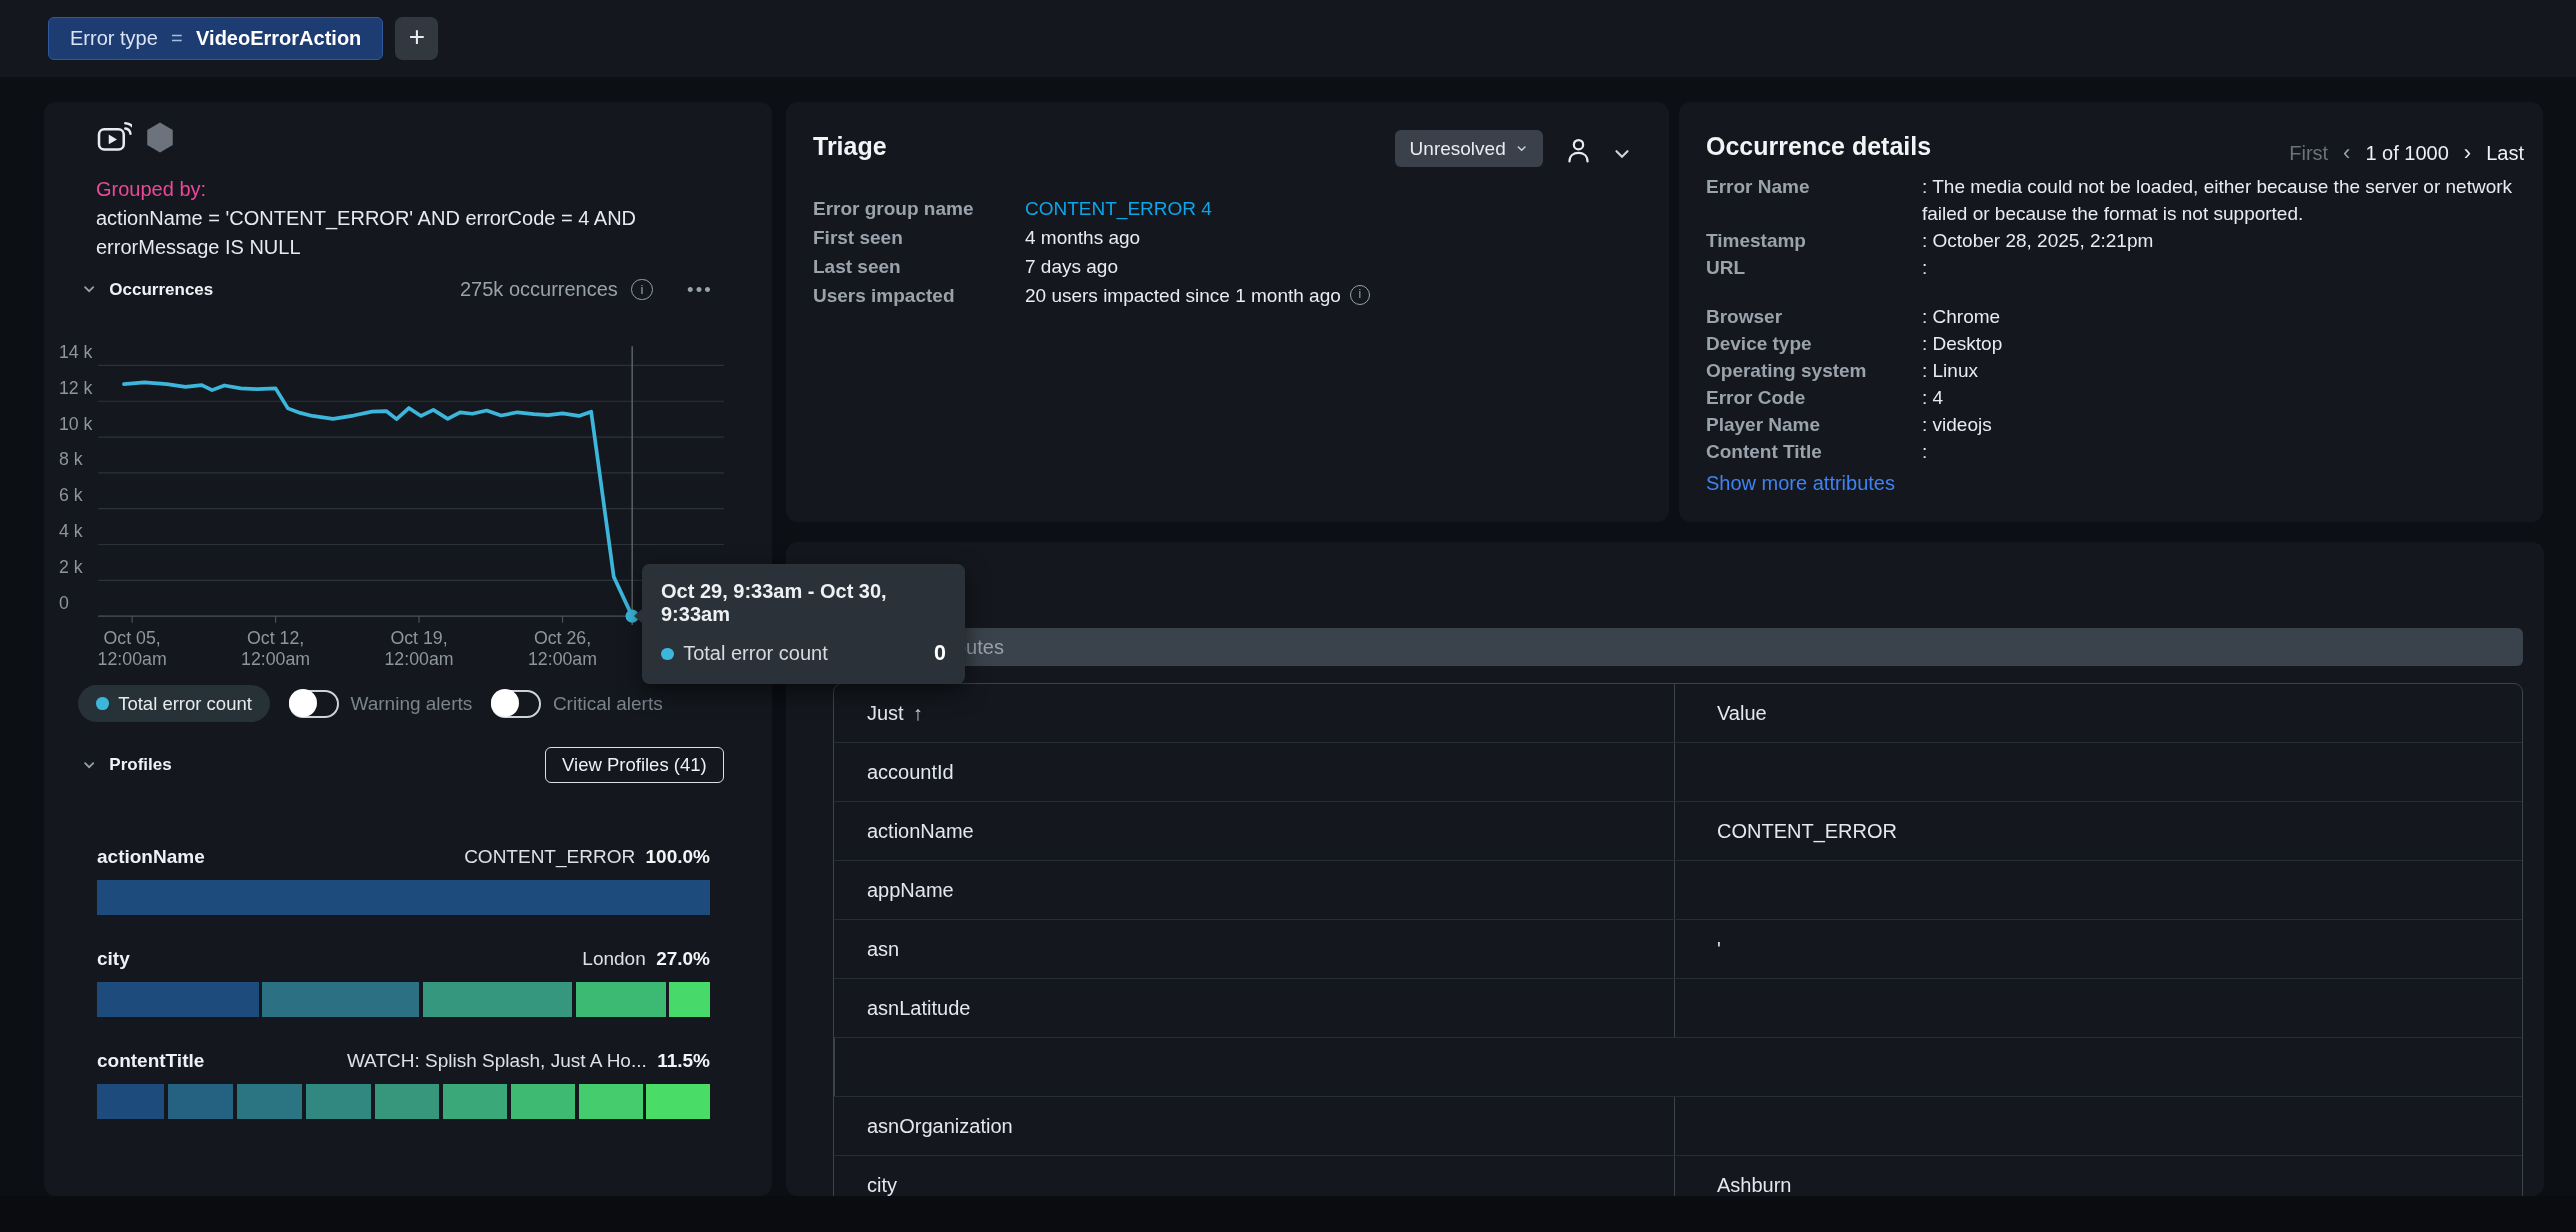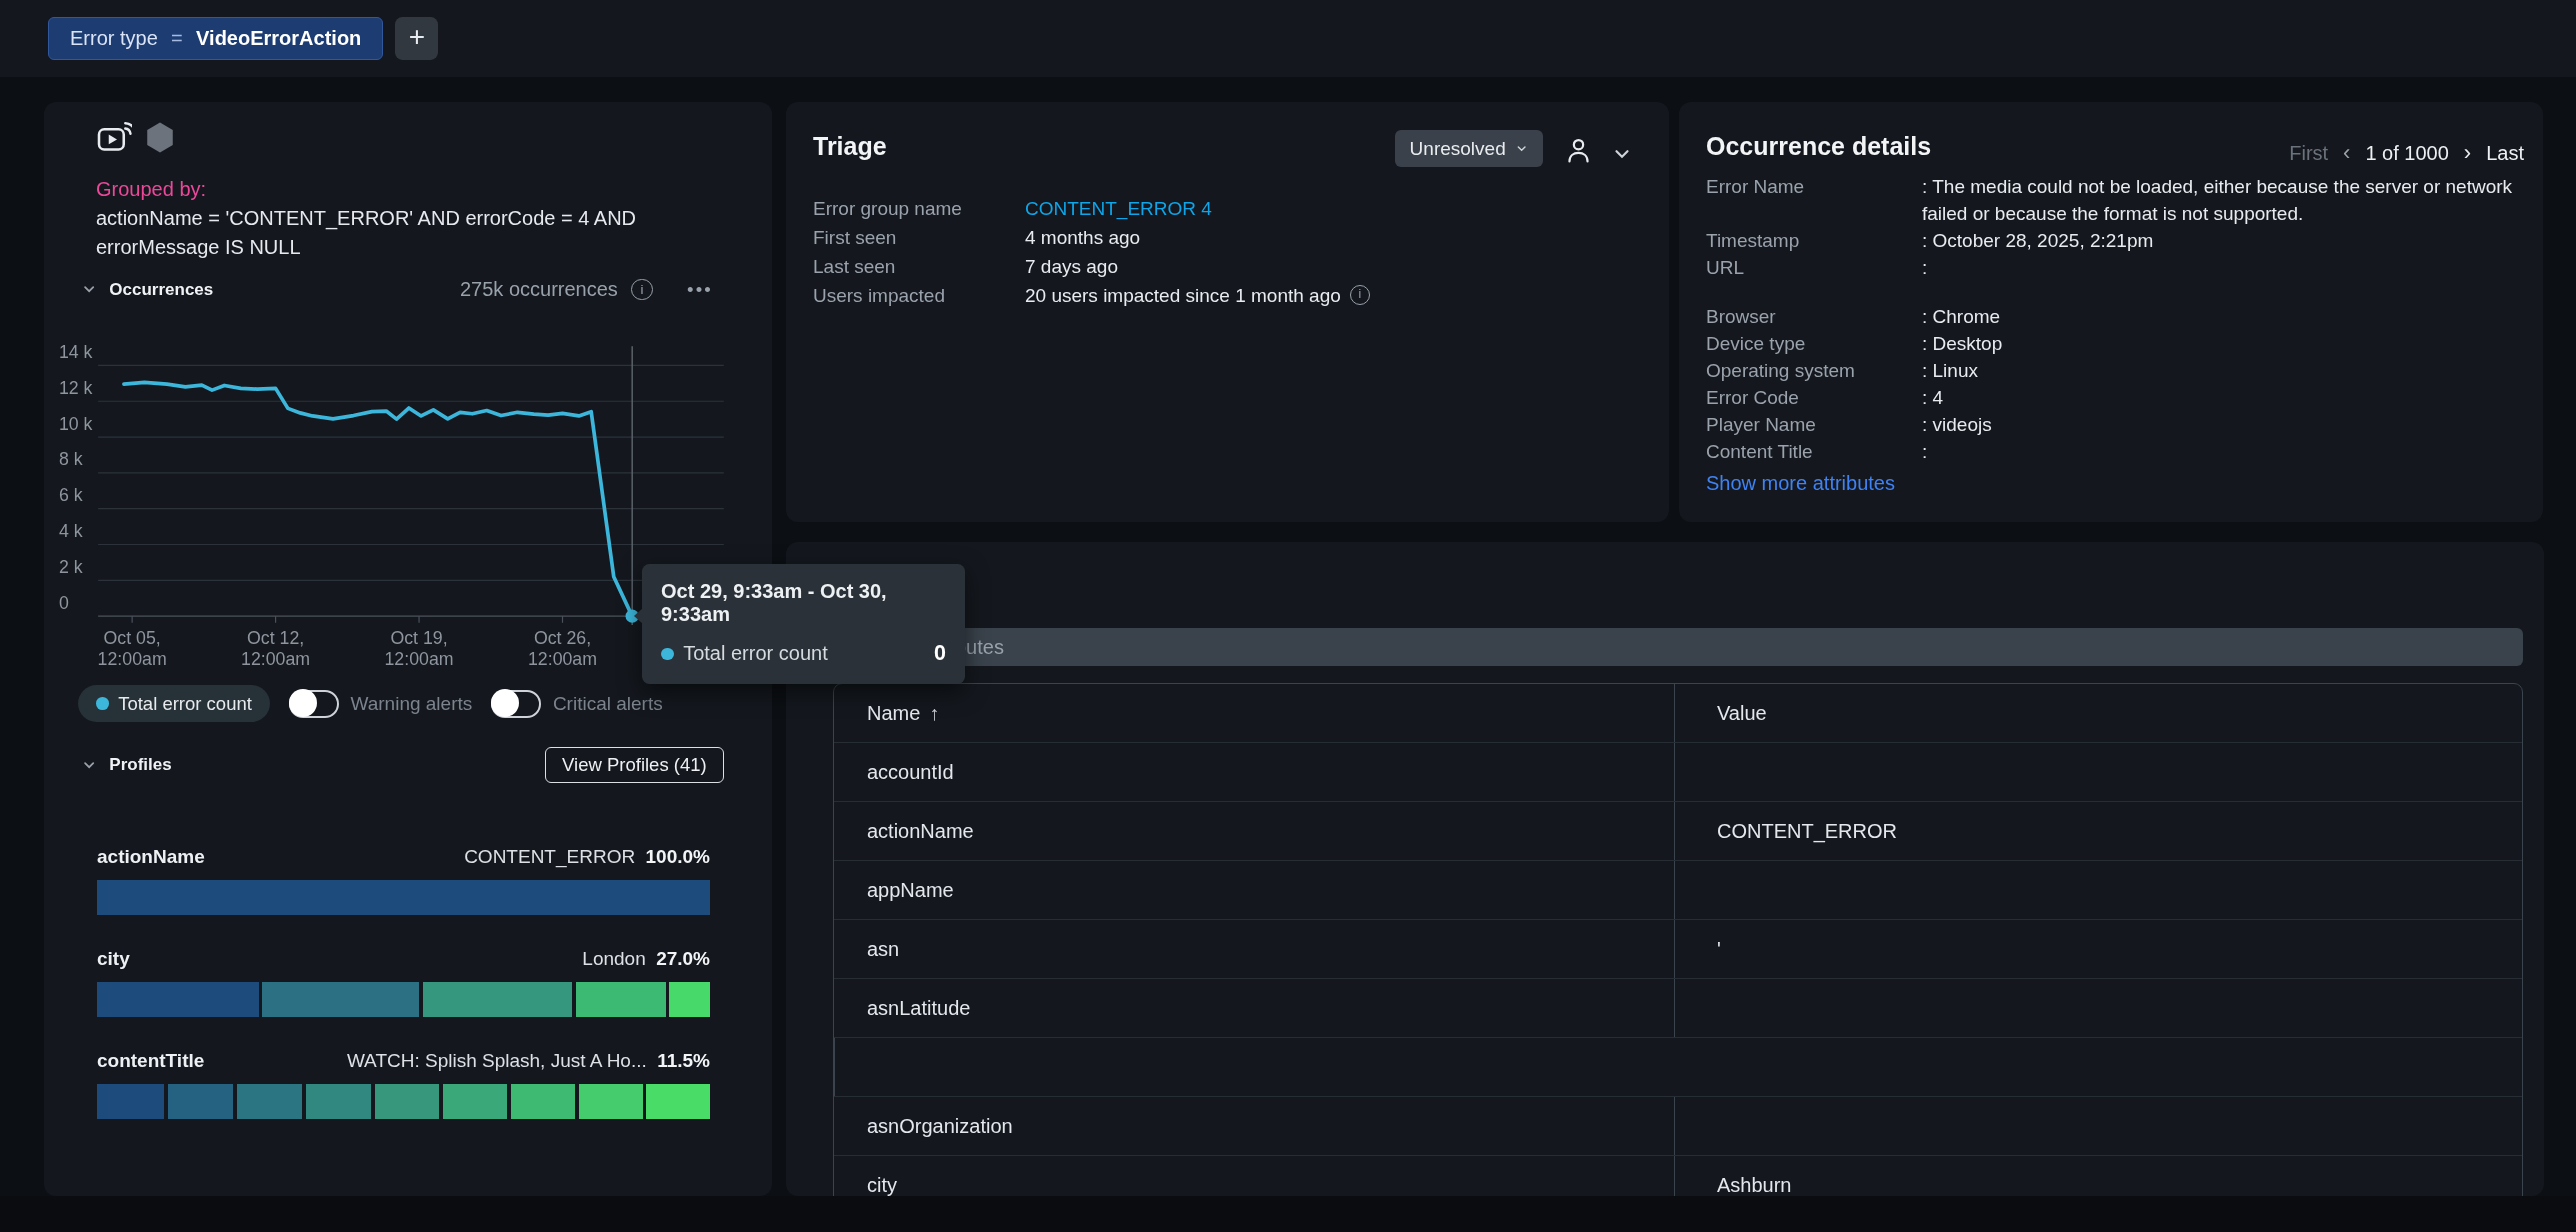--- a/index.html
+++ b/index.html
@@ -64,21 +64,21 @@
   
   .panel-title { position:absolute; left:27px; top:30px; font-size:25px; font-weight:bold; color:#f2f4f6; }
   .status-btn { position:absolute; right:126px; top:28px; height:37px; background:#3a414a; border:none;
     border-radius:6px; color:#e9ecef; font-size:19px; padding:0 15px; display:inline-flex; align-items:center;
     gap:9px; cursor:pointer; font-family:"Liberation Sans",sans-serif; }
   .assign-icon { position:absolute; right:75px; top:33px; cursor:pointer; }
   .triage-chevron { position:absolute; right:36px; top:41px; cursor:pointer; }
   .kv { position:absolute; left:27px; font-size:19px; line-height:29px; }
   .kv-triage { top:92px; width:821px; }
   .kv-row { display:flex; }
-  .kv-label { width:212px; flex:none; color:#9aa2ac; }
+  .kv-label { width:212px; flex:none; color:#9aa2ac;font-weight:bold; }
   .kv-value { color:#e8ebef; display:flex; align-items:flex-start; gap:9px; }
   .kv-link { color:#0ea5e9; cursor:pointer; }
   .kv .info-circ { width:20px; height:20px; font-size:12px; margin-top:3.7px; }
   
   .pagination { position:absolute; right:19px; top:38px; display:flex; align-items:center; gap:15px; font-size:20px; }
   .pg-dis { color:#6b727b; cursor:pointer; }
   .pg-arrow { color:#9aa1a9; font-size:22px; cursor:pointer; }
   .pg-arrow.on { color:#e8ebee; }
   .pg-cur { color:#eef1f4; }
   .pg-last { color:#eef1f4; cursor:pointer; }
@@ -388,21 +388,21 @@
       <svg width="22" height="22" viewBox="0 0 24 24" fill="none" stroke="#99a1ab" stroke-width="2">
         <circle cx="10.5" cy="10.5" r="6.5"></circle>
           <path d="M15.5 15.5 L20.5 20.5"></path>
       </svg>
     </span>
     <input type="text" value="" placeholder="Search attributes" style="">
   </div>
   <div class="attr-table" id="attr-table">
       <div class="tr head">
         <div class="td-name">
-          <span>Name</span>
+          <span>Just</span>
           <span class="sort-arrow">↑</span>
         </div>
         <div class="td-value">Value</div>
       </div>
       <div class="tr">
         <div class="td-name">accountId</div>
         <div class="td-value"></div>
       </div>
       <div class="tr">
         <div class="td-name">actionName</div>

